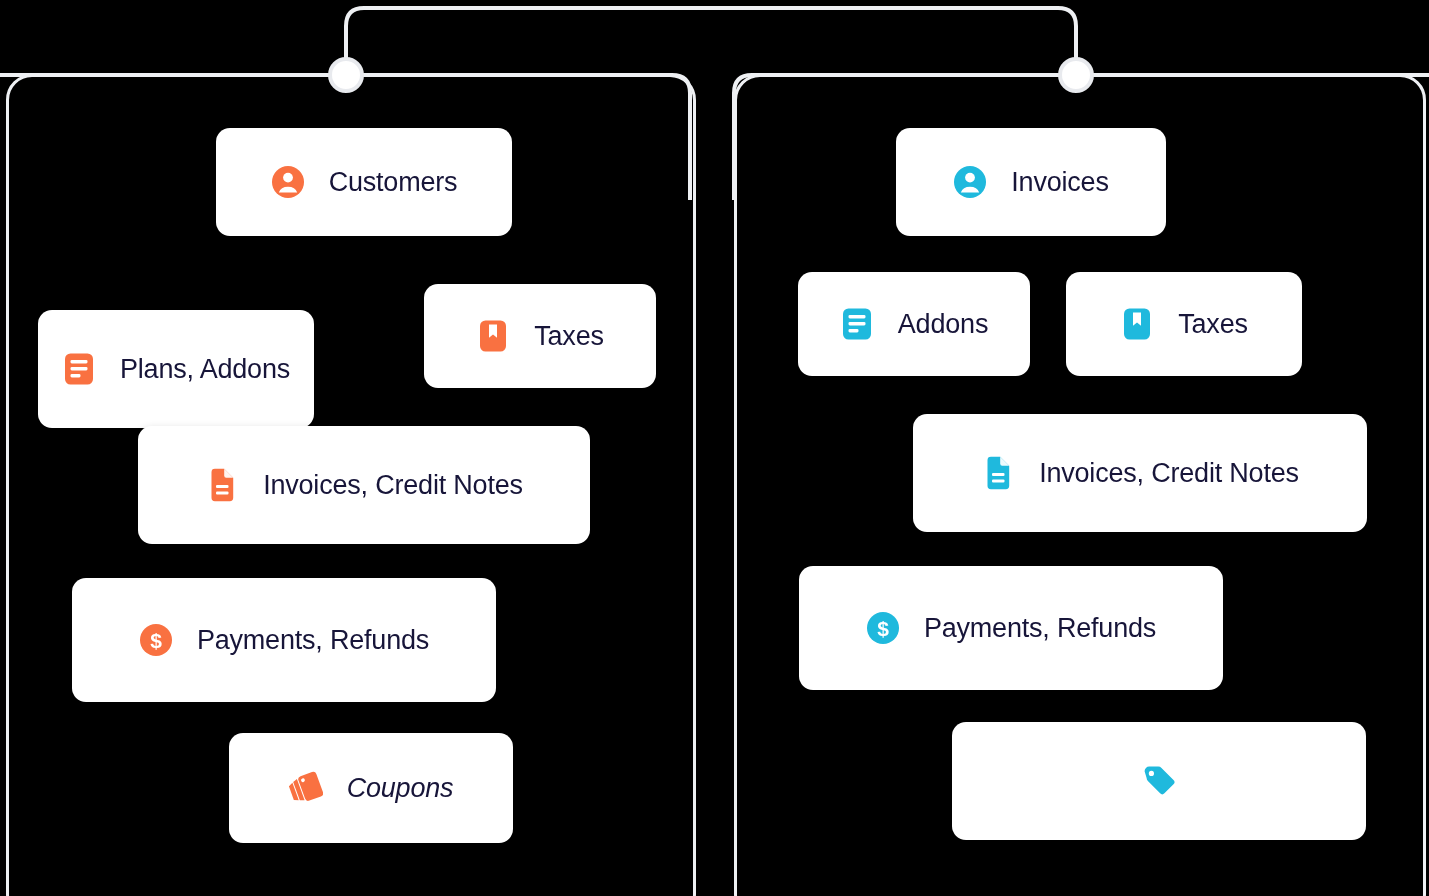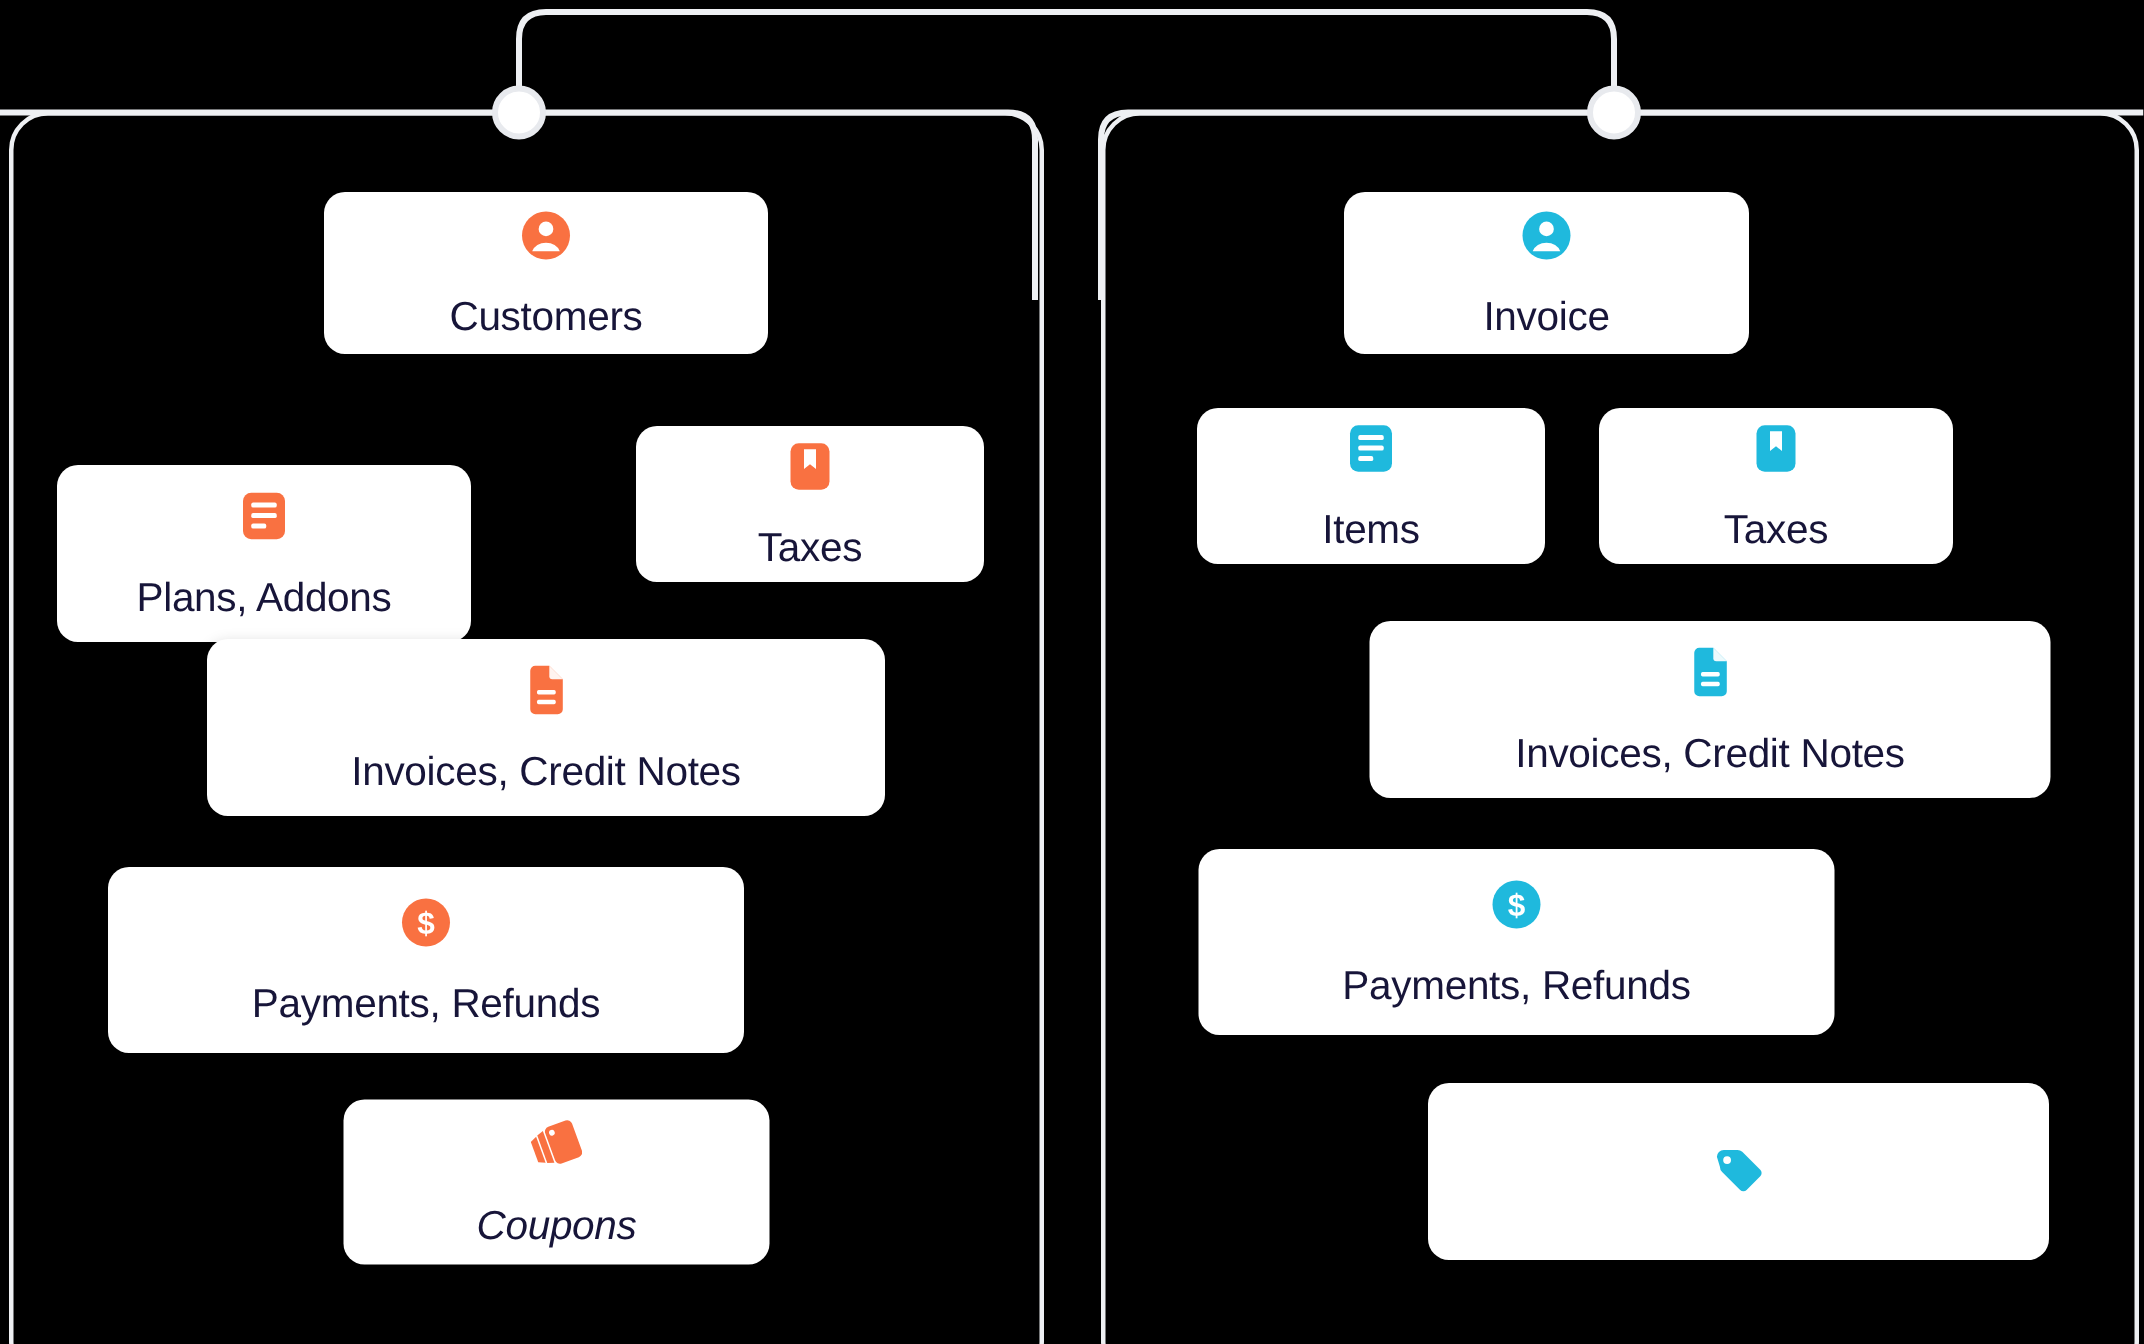--- a/index.html
+++ b/index.html
@@ -78,21 +78,20 @@
     align-items: center;
     box-sizing: border-box;
     z-index: 4;
   }
   .card-inner {
     display: flex;
     align-items: center;
     gap: 24px;
     margin: 0 auto;
     padding: 0 6px;
-    flex-direction: column;
   }
   .card-label {
     color: #171539;
     font-size: 27px;
     font-weight: 400;
     letter-spacing: -0.2px;
     white-space: nowrap;
     line-height: 1;
   }
   .card-icon {
@@ -201,34 +200,34 @@
       </div>
       <div class="card" style="left: 896px; top: 128px; width: 270px; height: 108px;">
         <div class="card-inner">
           <span class="card-icon">
             <svg viewBox="0 0 34 34" xmlns="http://www.w3.org/2000/svg">
               <circle cx="17" cy="17" r="16" fill="#1fb9dd"></circle>
               <circle cx="17" cy="12.6" r="4.9" fill="#ffffff"></circle>
               <path d="M7.8 27.5a9.6 8 0 0 1 18.4 0z" fill="#ffffff"></path>
             </svg>
           </span>
-          <span class="card-label">Invoice</span>
+          <span class="card-label">Invoices</span>
         </div>
       </div>
       <div class="card" style="left: 798px; top: 272px; width: 232px; height: 104px;">
         <div class="card-inner">
           <span class="card-icon">
             <svg viewBox="0 0 34 34" xmlns="http://www.w3.org/2000/svg">
               <rect x="3" y="1.5" width="28" height="31" rx="5.5" fill="#1fb9dd"></rect>
               <rect x="8.5" y="8" width="17" height="3.4" rx="1.3" fill="#ffffff"></rect>
               <rect x="8.5" y="15" width="17" height="3.4" rx="1.3" fill="#ffffff"></rect>
               <rect x="8.5" y="22" width="10" height="3.4" rx="1.3" fill="#ffffff"></rect>
             </svg>
           </span>
-          <span class="card-label">Items</span>
+          <span class="card-label">Addons</span>
         </div>
       </div>
       <div class="card" style="left: 1066px; top: 272px; width: 236px; height: 104px;">
         <div class="card-inner">
           <span class="card-icon">
             <svg viewBox="0 0 34 34" xmlns="http://www.w3.org/2000/svg">
               <rect x="4" y="1.5" width="26" height="31" rx="5.5" fill="#1fb9dd"></rect>
               <path d="M13 5.5h8v13.2l-4-3.2-4 3.2z" fill="#ffffff"></path>
             </svg>
           </span>

